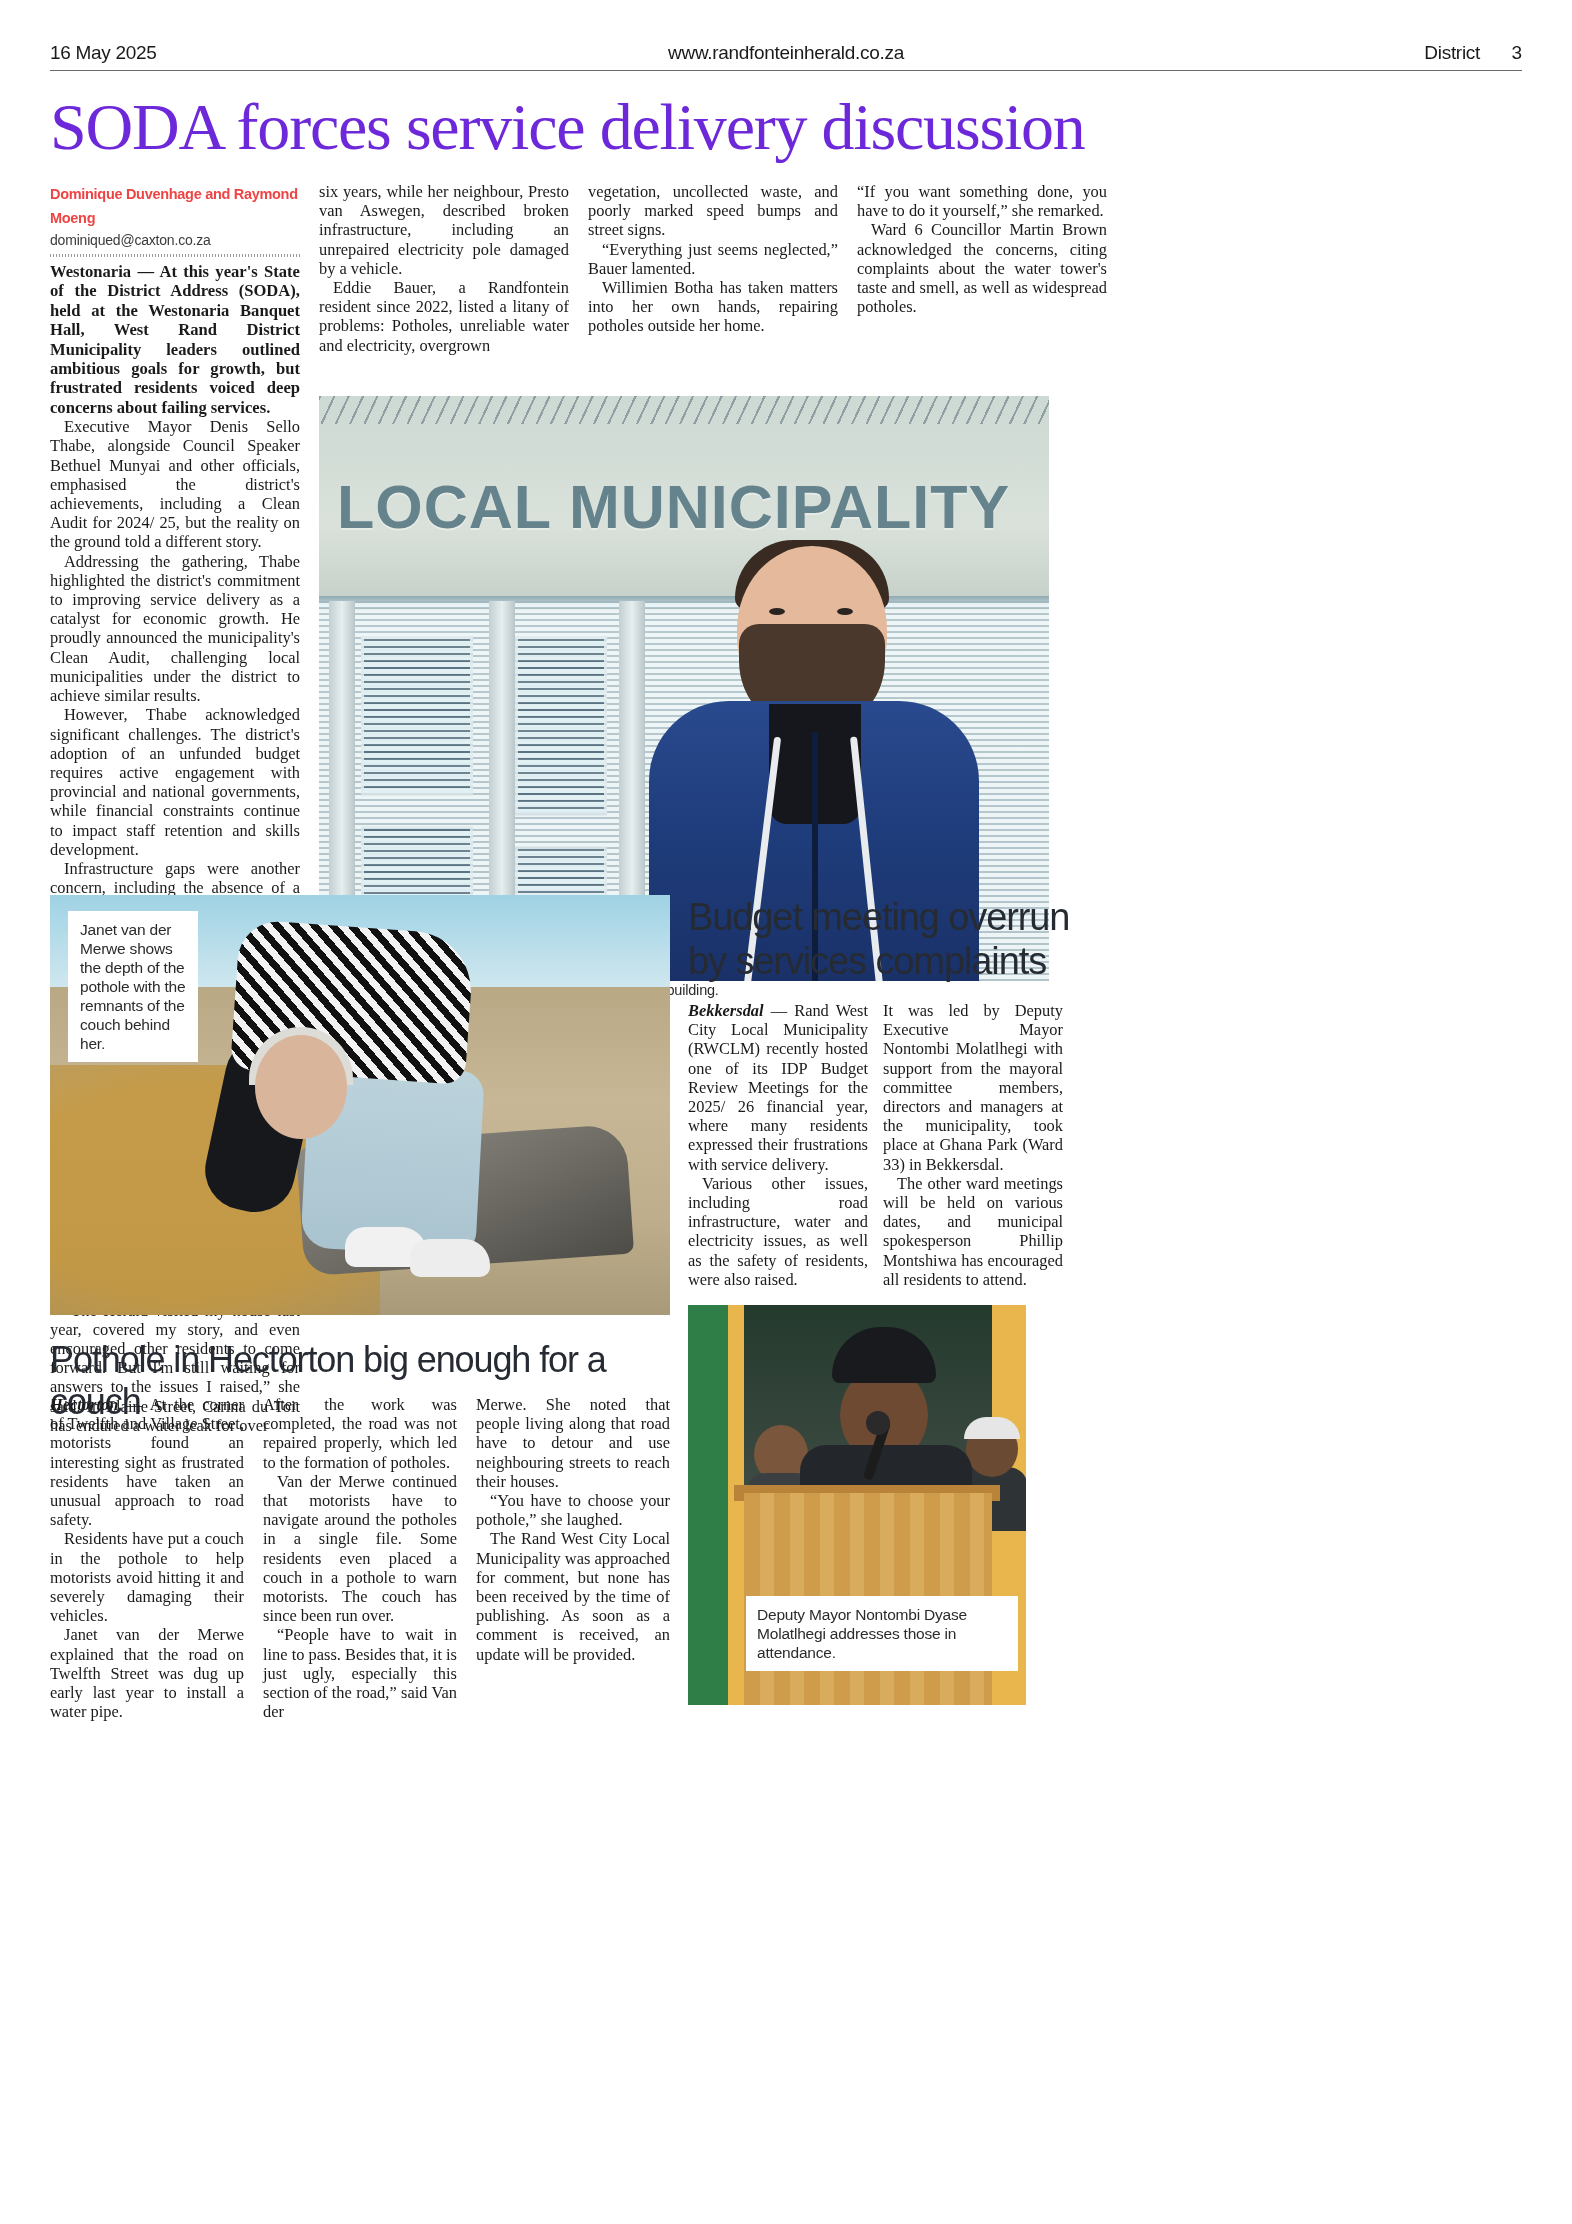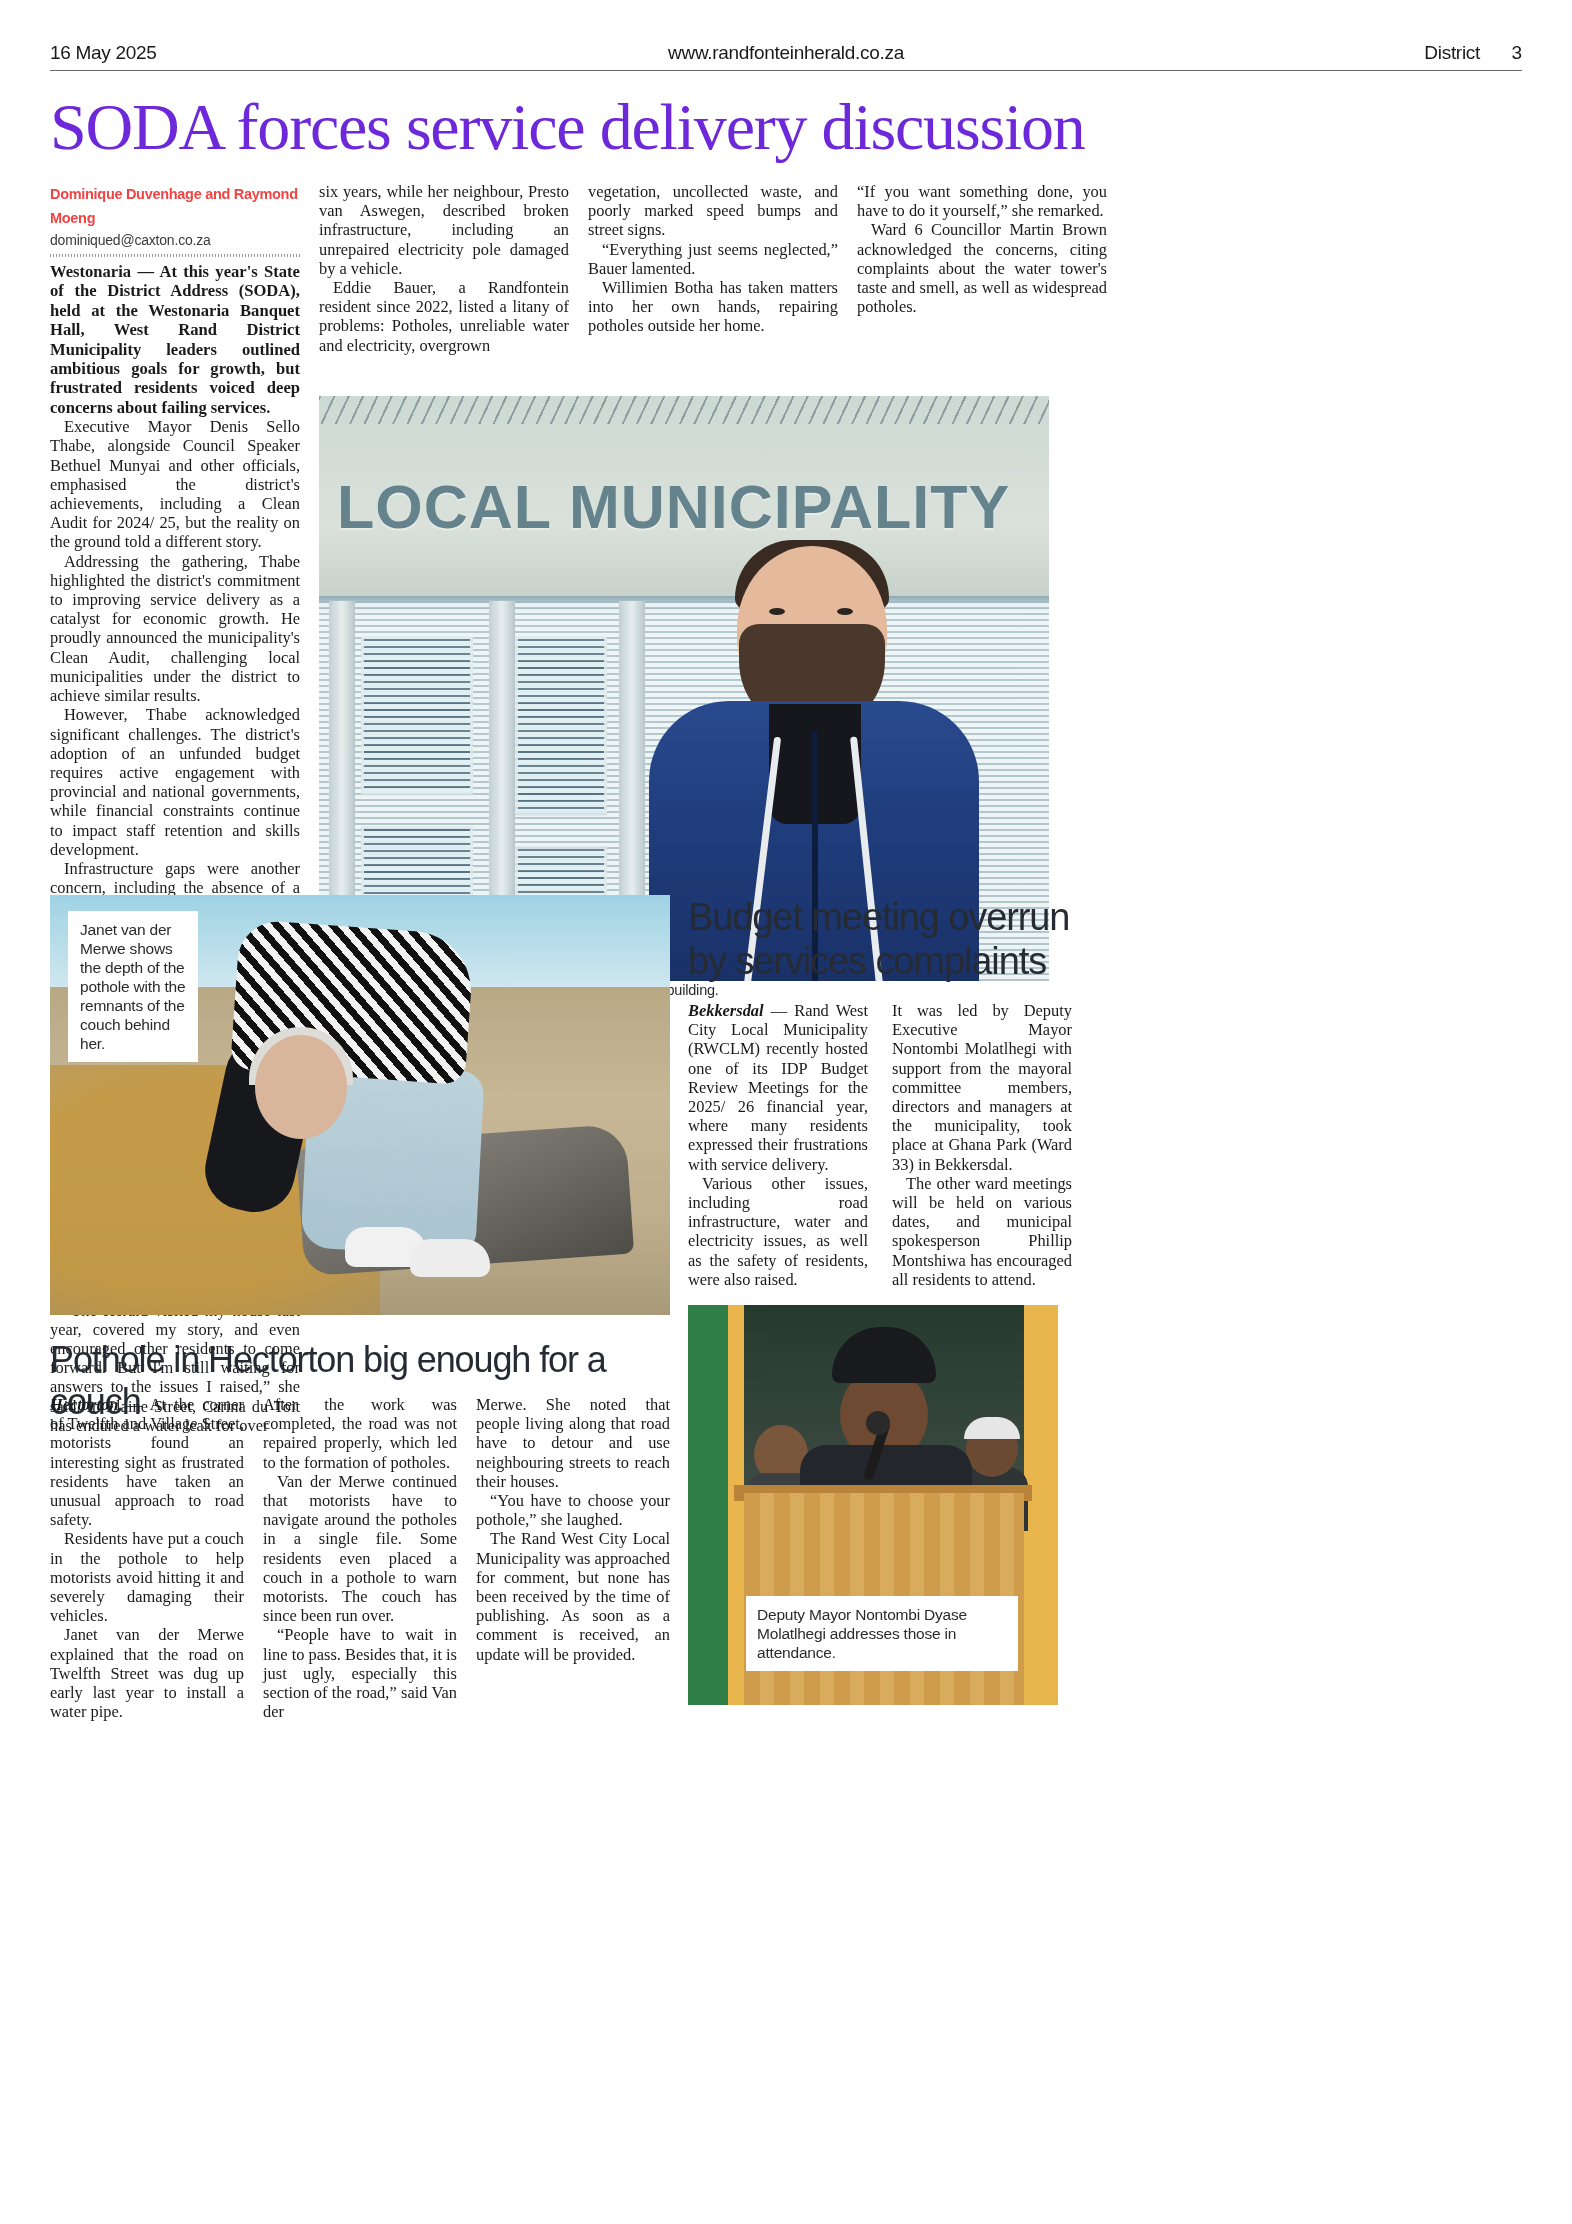--- a/index.html
+++ b/index.html
@@ -138,21 +138,21 @@
      border-radius:52px 52px 0 0; background:#dedcd6; }
   .ph-pants { position:absolute; left:80px; top:140px; width:175px; height:185px;
      background:linear-gradient(180deg,#bcd3dc,#a9c3cf); border-radius:30px 24px 24px 30px;
      transform:rotate(3deg); }
   .ph-shoe1 { position:absolute; left:120px; top:300px; width:82px; height:40px;
      background:#f1f1f1; border-radius:20px 26px 10px 10px; }
   .ph-shoe2 { position:absolute; left:185px; top:312px; width:80px; height:38px;
      background:#ededed; border-radius:20px 26px 10px 10px; }
 
   
-  #photo-podium { width:370px; height:400px;padding-left:11px; }
+  #photo-podium { width:338px; height:400px;padding-left:11px; }
   .pd-bg { position:absolute; inset:0; background:linear-gradient(180deg,#243a2d,#46504a 60%,#2c332f); }
   .pd-green { position:absolute; left:0; top:0; width:40px; bottom:0; background:#2f7d47; }
   .pd-yellowL { position:absolute; left:40px; top:0; width:16px; bottom:0; background:#e8b64c; }
   .pd-yellowR { position:absolute; right:0; top:0; width:34px; bottom:0; background:#e8b64c; }
   .pd-wood { position:absolute; left:56px; right:34px; top:188px; bottom:0;
      background:repeating-linear-gradient(90deg,#cf9c4b 0 16px,#d9ab5c 16px 30px); }
   .pd-woodtop { position:absolute; left:46px; right:26px; top:180px; height:16px; background:#b9843a; }
   .pd-speaker { position:absolute; left:120px; top:22px; width:150px; height:180px; }
   .pd-hat { position:absolute; left:24px; top:0; width:104px; height:56px;
      background:#181a1d; border-radius:52px 52px 8px 8px; }
@@ -293,21 +293,21 @@
         <div class="ph-shoe2"></div>
       </div>
       <div class="capbox" style="left:18px; top:16px; width:130px;padding-left:12px;">Janet van der Merwe shows the depth of the pothole with the remnants of the couch behind her.</div>
     </div>
 
     <h2 class="sec" style="position:absolute; left:638px; top:0; width:834px;">
       <span>Budget meeting overrun</span><br>
       <span>by services complaints</span>
     </h2>
 
-    <div style="position:absolute; left:638px; top:106px; width:834px; display:flex; gap:24px;">
+    <div style="position:absolute; left:638px; top:106px; width:834px; display:flex; gap:15px;">
       <div style="width:180px;">
         <p class="body first"><span class="ital">Bekkersdal</span><span> — Rand West City Local Municipality (RWCLM) recently hosted one of its IDP Budget Review Meetings for the 2025/ 26 financial year, where many residents expressed their frustrations with service delivery.</span></p>
         <p class="body">Various other issues, including road infrastructure, water and electricity issues, as well as the safety of residents, were also raised.</p>
       </div>
       <div style="width:180px;">
         <p class="body first">It was led by Deputy Executive Mayor Nontombi Molatlhegi with support from the mayoral committee members, directors and managers at the municipality, took place at Ghana Park (Ward 33) in Bekkersdal.</p>
         <p class="body">The other ward meetings will be held on various dates, and municipal spokesperson Phillip Montshiwa has encouraged all residents to attend.</p>
       </div>
     </div>
 

